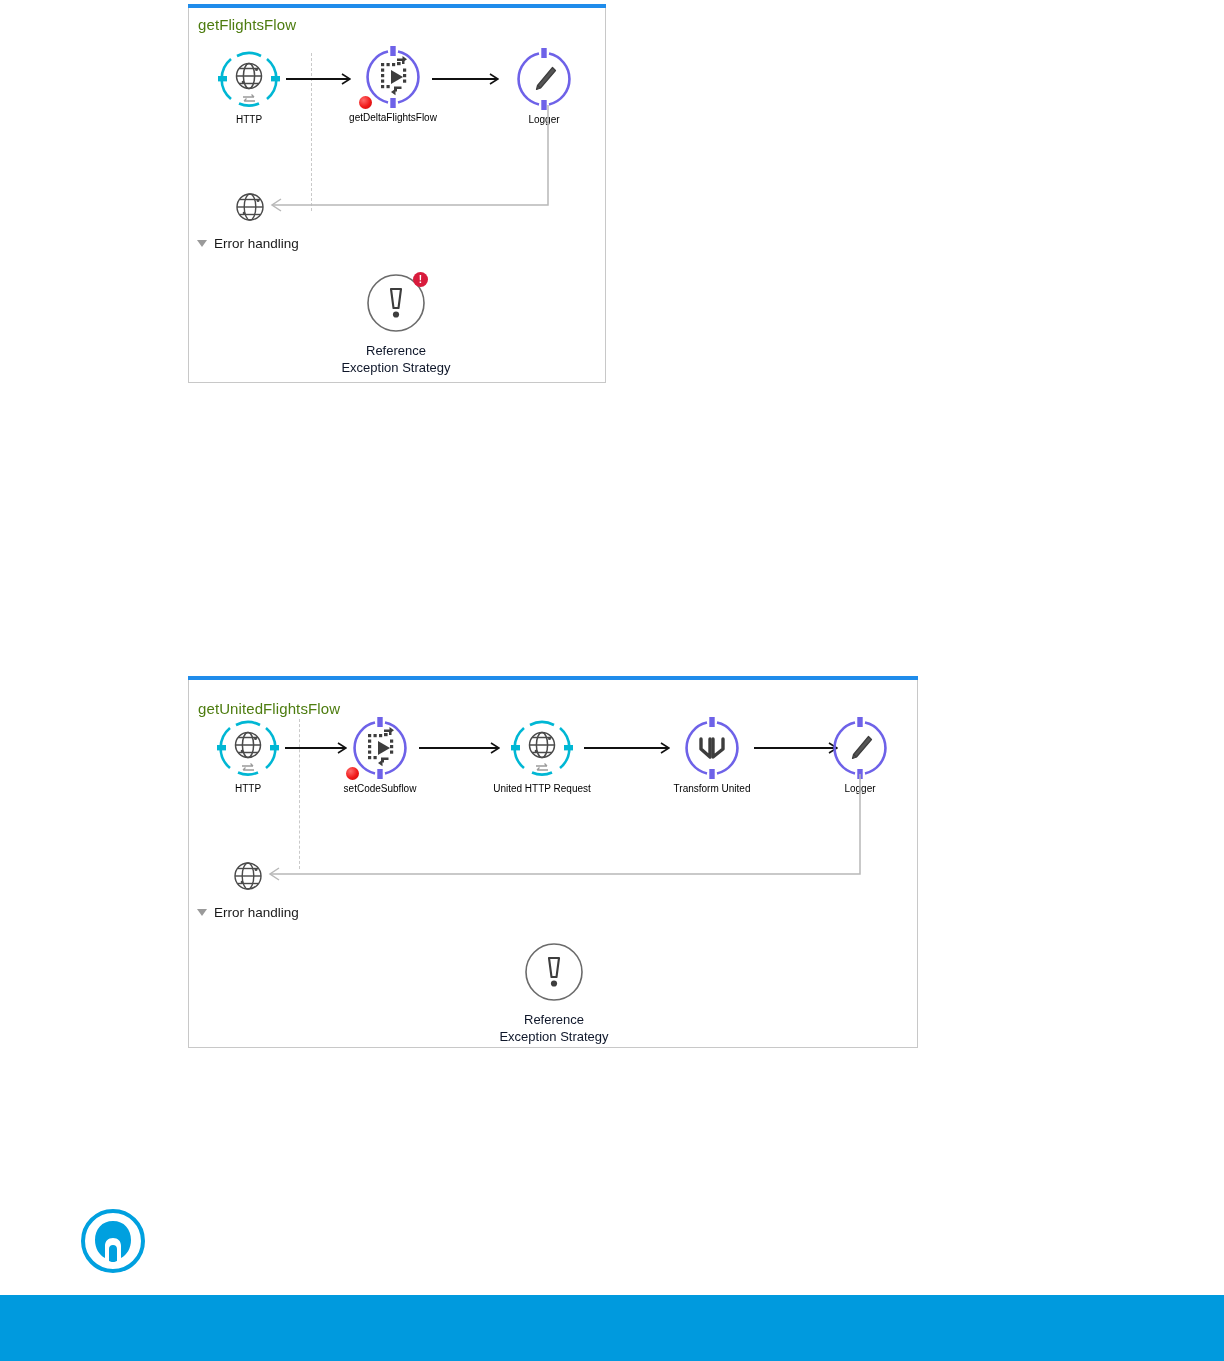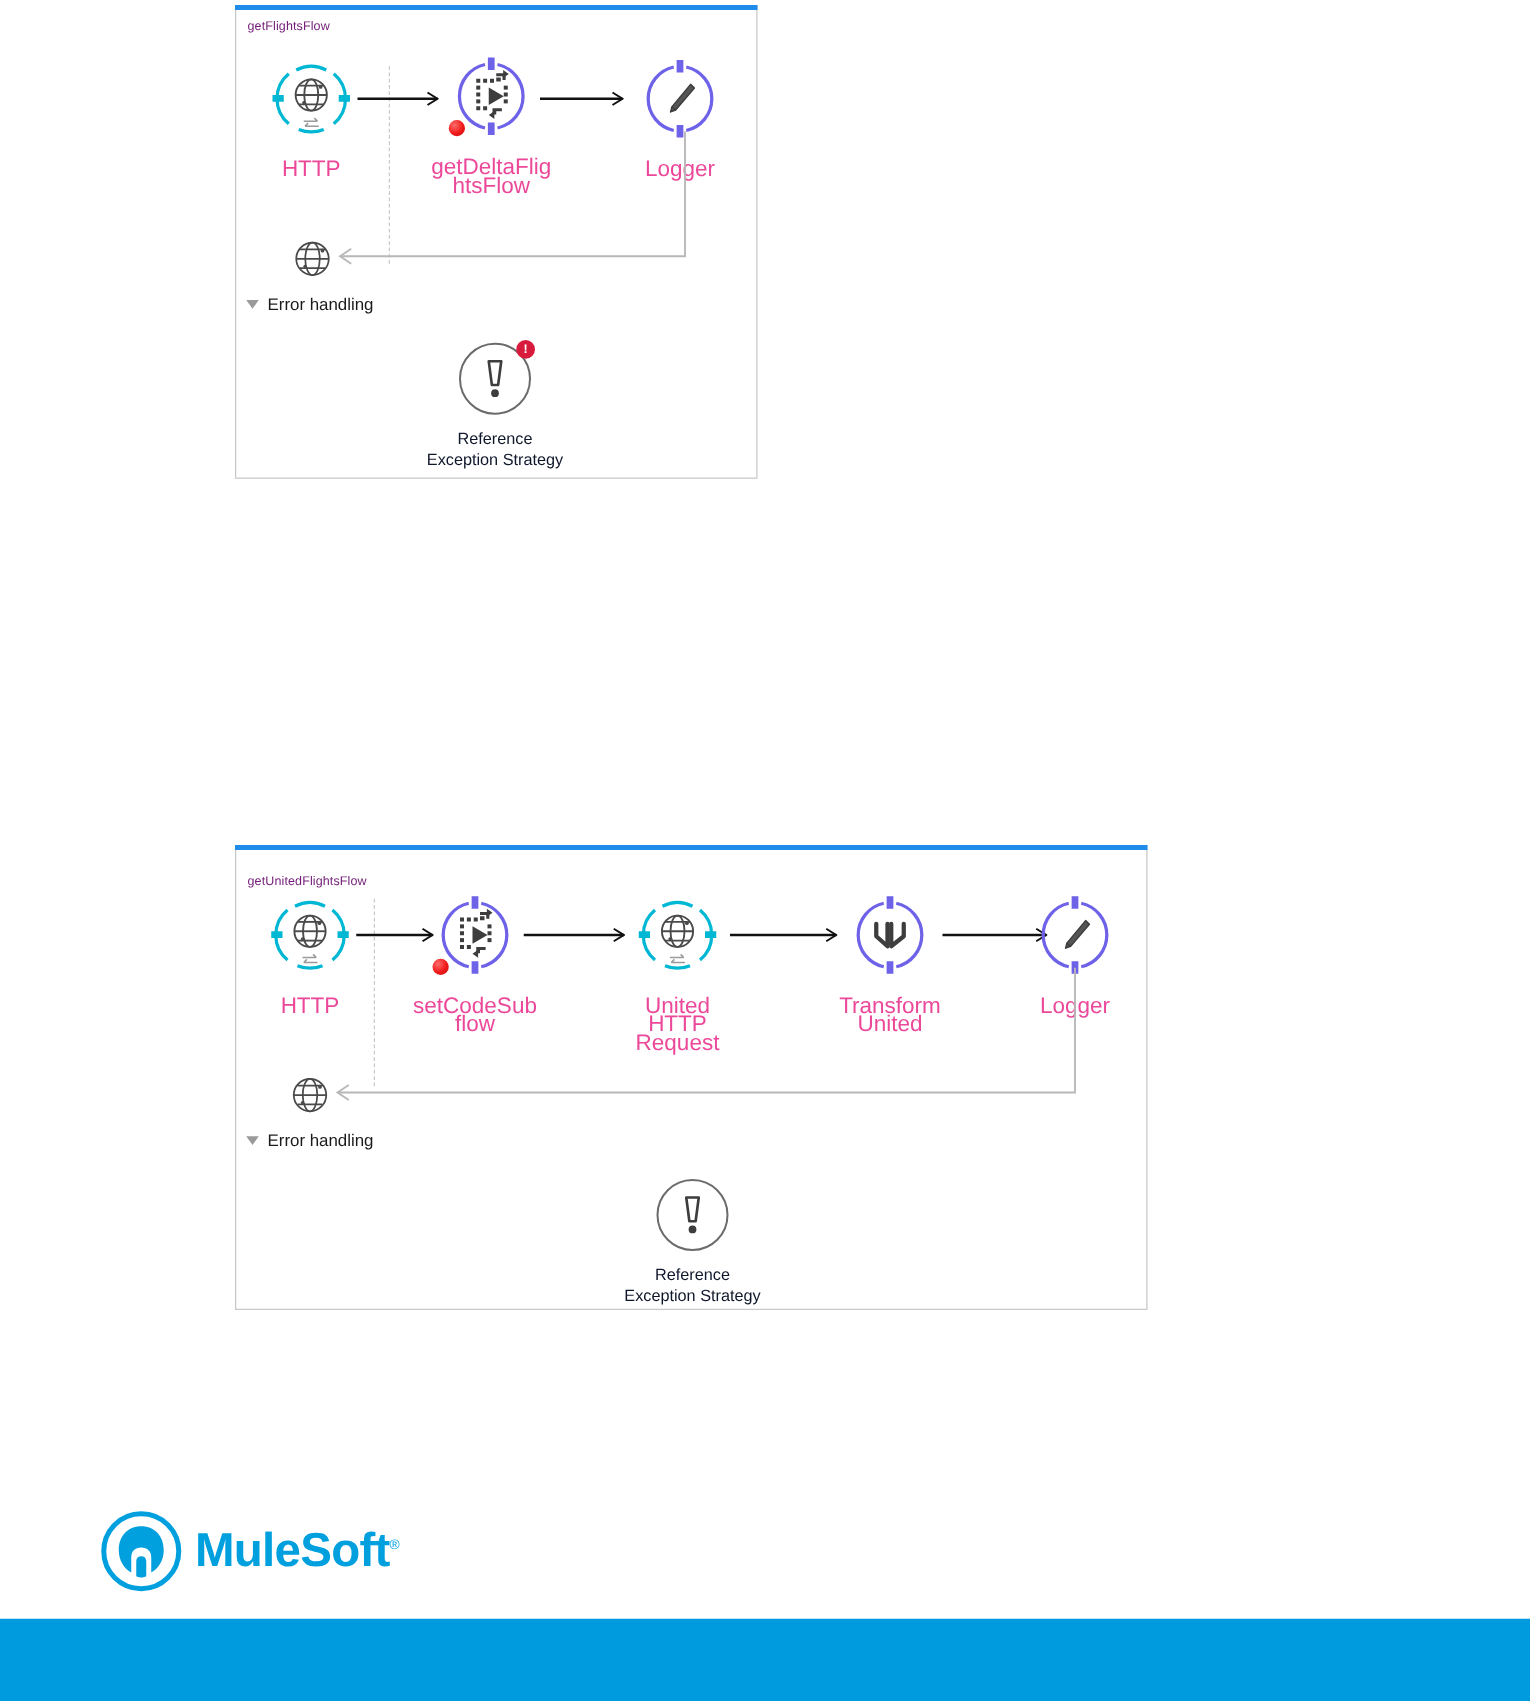--- a/index.html
+++ b/index.html
@@ -22,43 +22,43 @@
     box-sizing: border-box;
   }
   .flow-box .top-accent {
     position: absolute;
     left: -1px; right: -1px; top: -1px;
     height: 4px;
     background: #1f8ceb;
   }
   .flow-title {
     position: absolute;
-    font-size: 10px;
-    color: #701a75;
+    font-size: 15px;
+    color: #4d7c0f;
     letter-spacing: 0.1px;
     white-space: nowrap;
   }
 
   
   .node {
     position: absolute;
     width: 64px;
     text-align: center;
   }
   .node .ring-wrap {
     position: relative;
     width: 64px; height: 64px;
     margin: 0 auto;
   }
   .node svg.ring { position: absolute; left: 0; top: 0; }
   .node .label {
-    margin-top: 17px;
-    font-size: 18px;
+    margin-top: 1px;
+    font-size: 10px;
     line-height: 15px;
-    color: #ec4899;
+    color: #000000;
     width: 100px;
     margin-left: -18px;
     word-wrap: break-word;
   }
   .node .label.narrow { width: 76px; margin-left: -6px; }
 
   
   .err-dot {
     position: absolute;
     width: 13px; height: 13px;
@@ -523,16 +523,15 @@
     <div class="cap" style="margin-top:0">Exception Strategy</div>
   </div>
 </div>
 
 <div class="logo-wrap" style="left:80px; top:1208px;">
   <svg width="66" height="66" viewBox="0 0 66 66">
     <circle cx="33" cy="33" r="30" fill="none" stroke="#00a0df" stroke-width="4"></circle>
     <path d="M33,13 C22,13 15,21 15,32 C15,40 19,47 25,50 L25,38 C25,33 28,30 33,30 C38,30 41,33 41,38 L41,50 C47,47 51,40 51,32 C51,21 44,13 33,13 Z
              M29,41 L29,53 C30,53.5 31.5,54 33,54 C34.5,54 36,53.5 37,53 L37,41 C37,38.5 35.5,37 33,37 C30.5,37 29,38.5 29,41 Z" fill="#00a0df"></path>
   </svg>
-  <div class="logo-text"><span>MuleSoft</span><span class="logo-reg">®</span></div>
 </div>
 
 <div class="bottom-bar" style="top:1295px; height:66px;"></div>
 
 </body></html>

